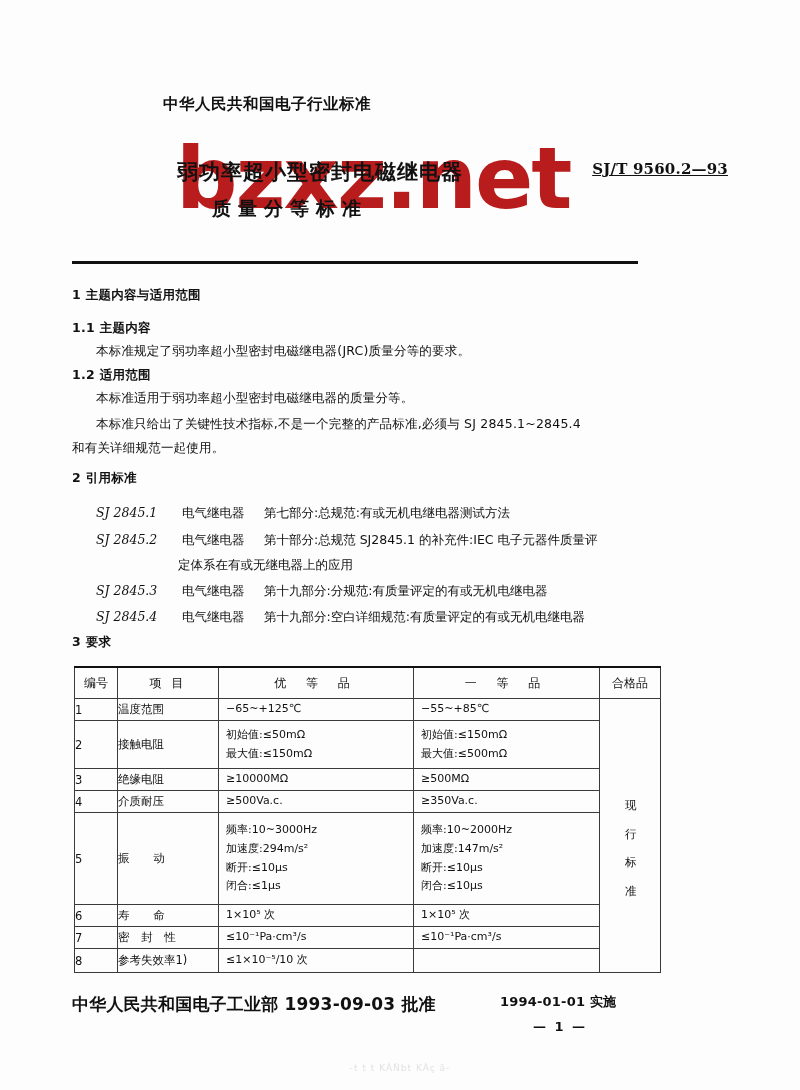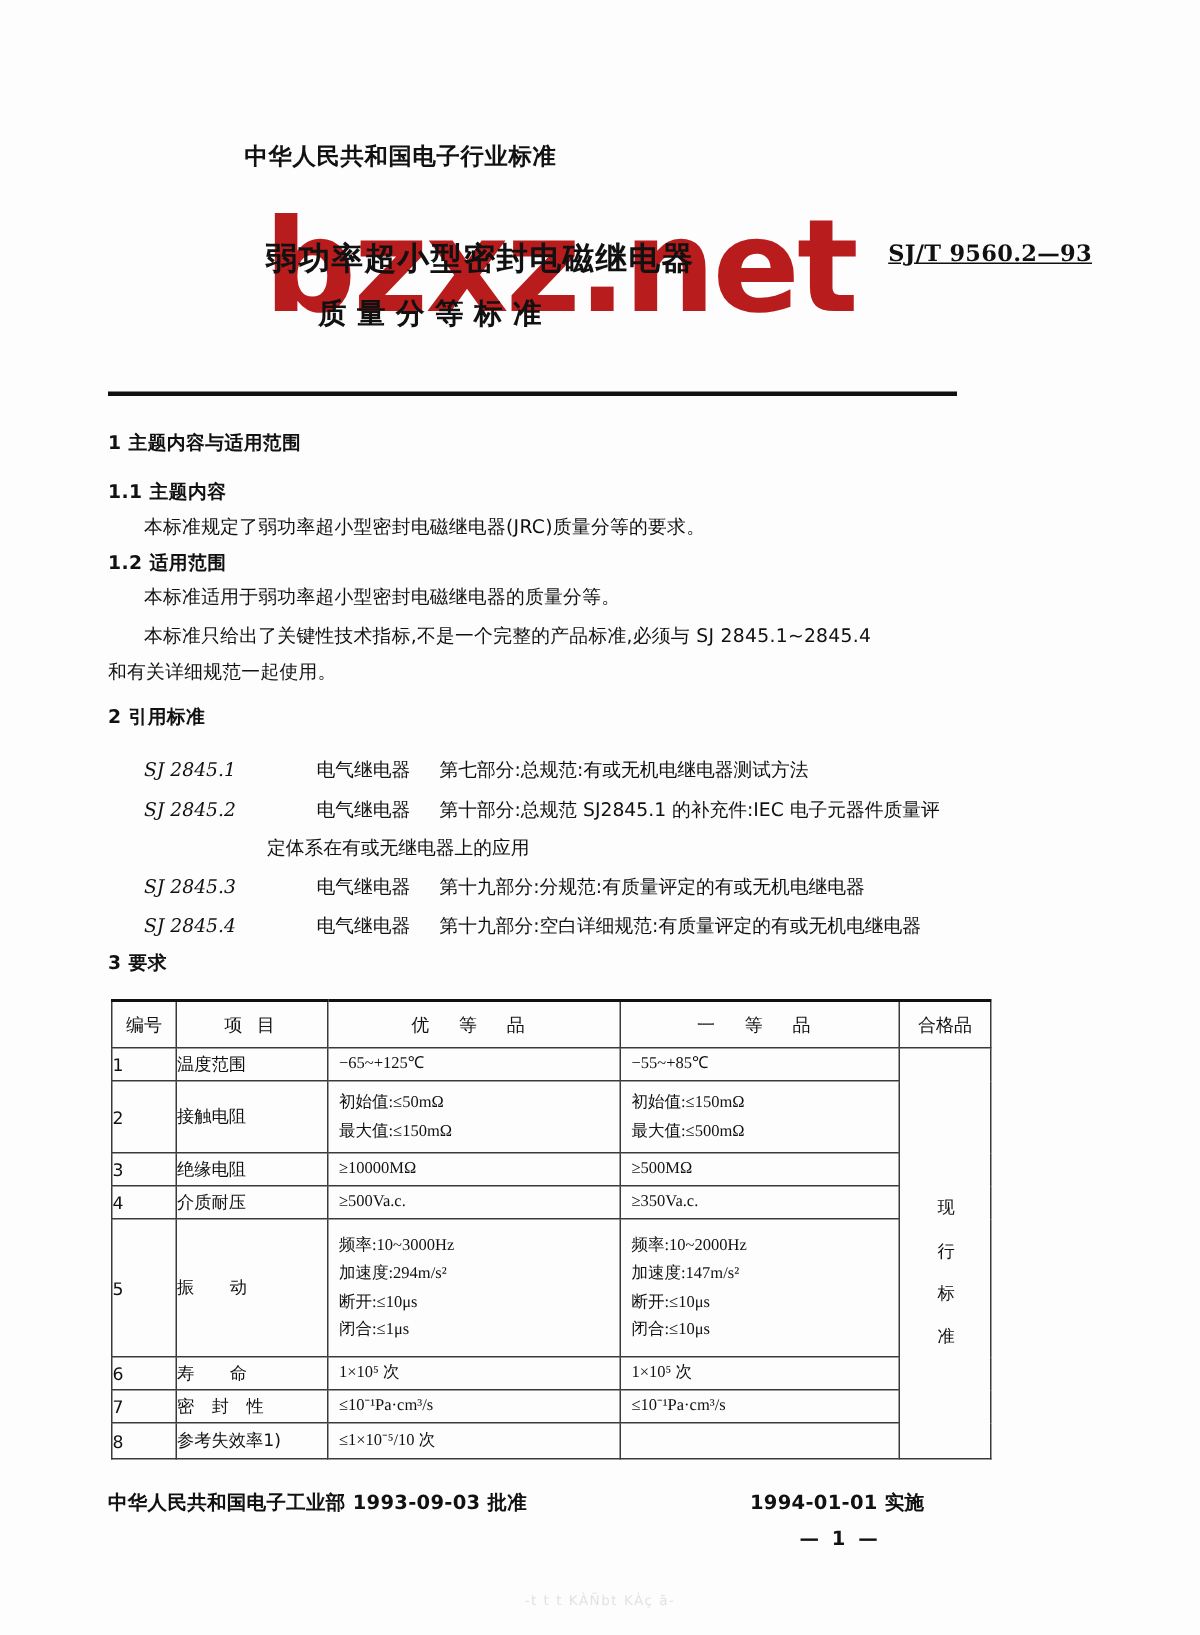--- a/index.html
+++ b/index.html
@@ -122,21 +122,20 @@
   }
   .ref-code {
     display: inline-block;
     width: 86px;
     font-family: "DejaVu Serif", "Liberation Serif", serif;
     font-style: italic;
   }
   .ref-kind {
     display: inline-block;
     width: 82px;
-    margin-left: 29px;
   }
   .ref-cont { position: absolute; font-size: 12.5px; white-space: nowrap; }
 
   
   .tbl-wrap {
     position: absolute;
     left: 74px;
     top: 666px;
     width: 563px;
   }
@@ -162,21 +161,21 @@
 
   .hdr td {
     height: 30px;
     font-size: 12px;
     font-weight: bold;
     text-align: center;
     border-bottom: 2px solid #111;
   }
   .hdr .spaced { letter-spacing: 8px; }
   .hdr .spaced-sm { letter-spacing: 3px; }
-  .multi div { padding: 2px 0 2px 7px; line-height: 1.35; font-family: Liberation Serif, serif; }
+  .multi div { padding: 2px 0 2px 7px; line-height: 1.35; }
 
   td.num, td.item { font-size: 11.5px; }
   td.item .sp2 { letter-spacing: 10px; }
   td.item .sp1 { letter-spacing: 4px; }
 
   .vert-label {
     writing-mode: vertical-rl;
     text-orientation: upright;
     letter-spacing: 28px;
     font-size: 11.5px;
@@ -184,21 +183,21 @@
     display: inline-block;
     padding-top: 26px;
   }
   .pass-cell { text-align: center; vertical-align: middle; }
 
   
   .footer-left {
     position: absolute;
     left: 72px;
     top: 993px;
-    font-size: 13px;
+    font-size: 17px;
     font-weight: bold;
     letter-spacing: 0.2px;
     white-space: nowrap;
   }
   .footer-right {
     position: absolute;
     left: 500px;
     top: 993px;
     font-size: 13px;
     font-weight: bold;

